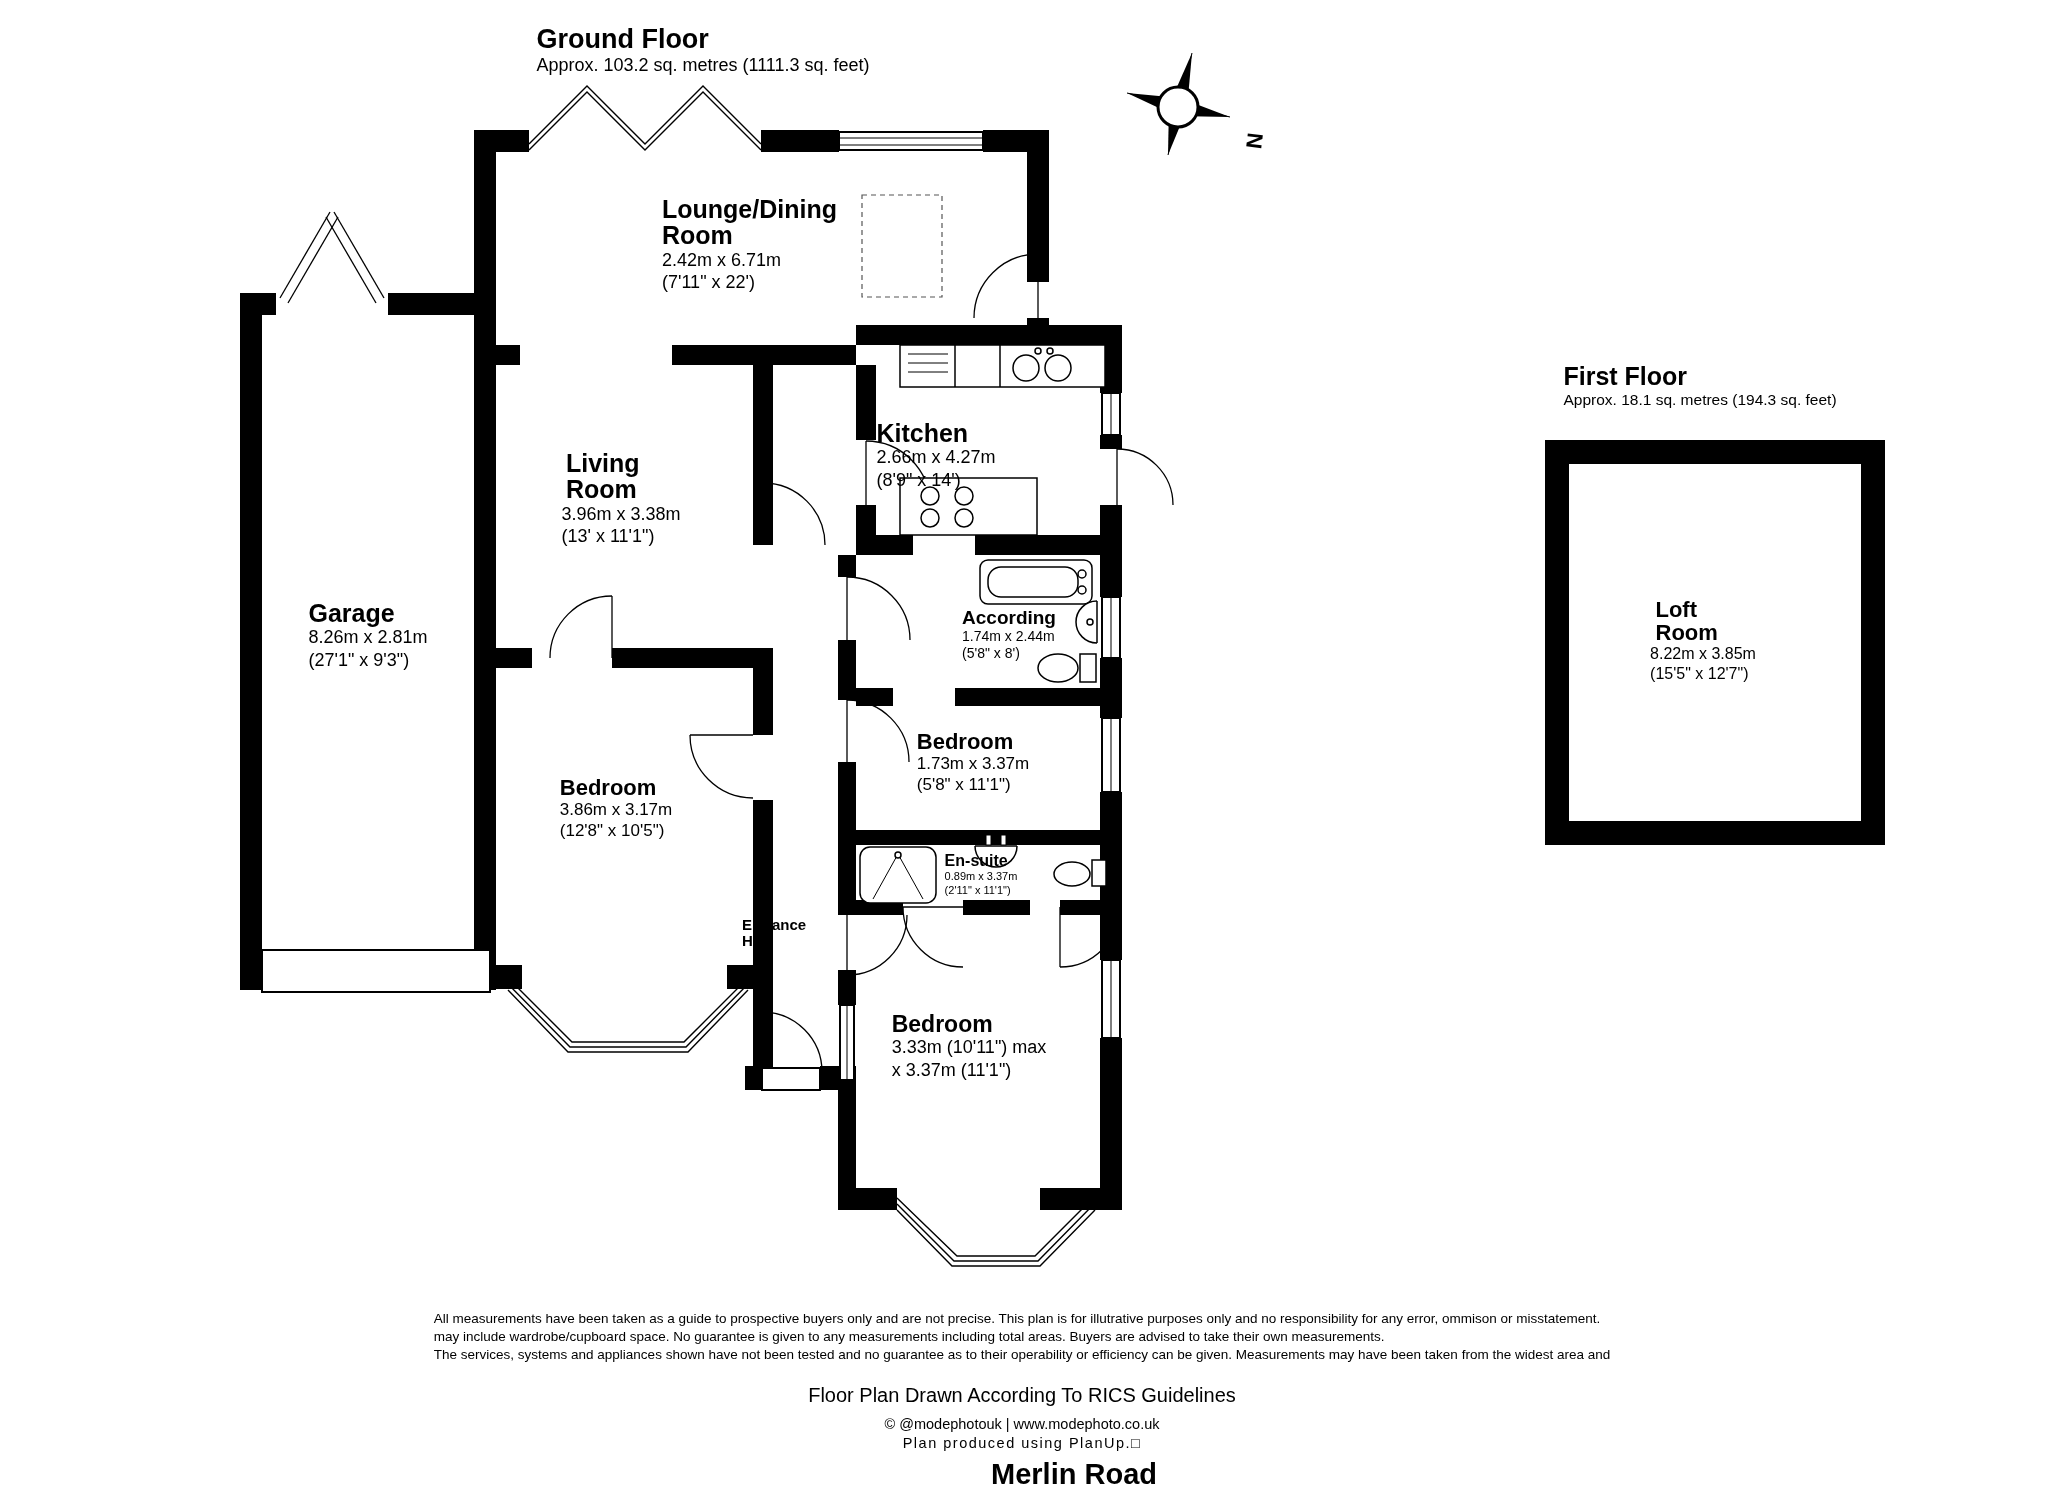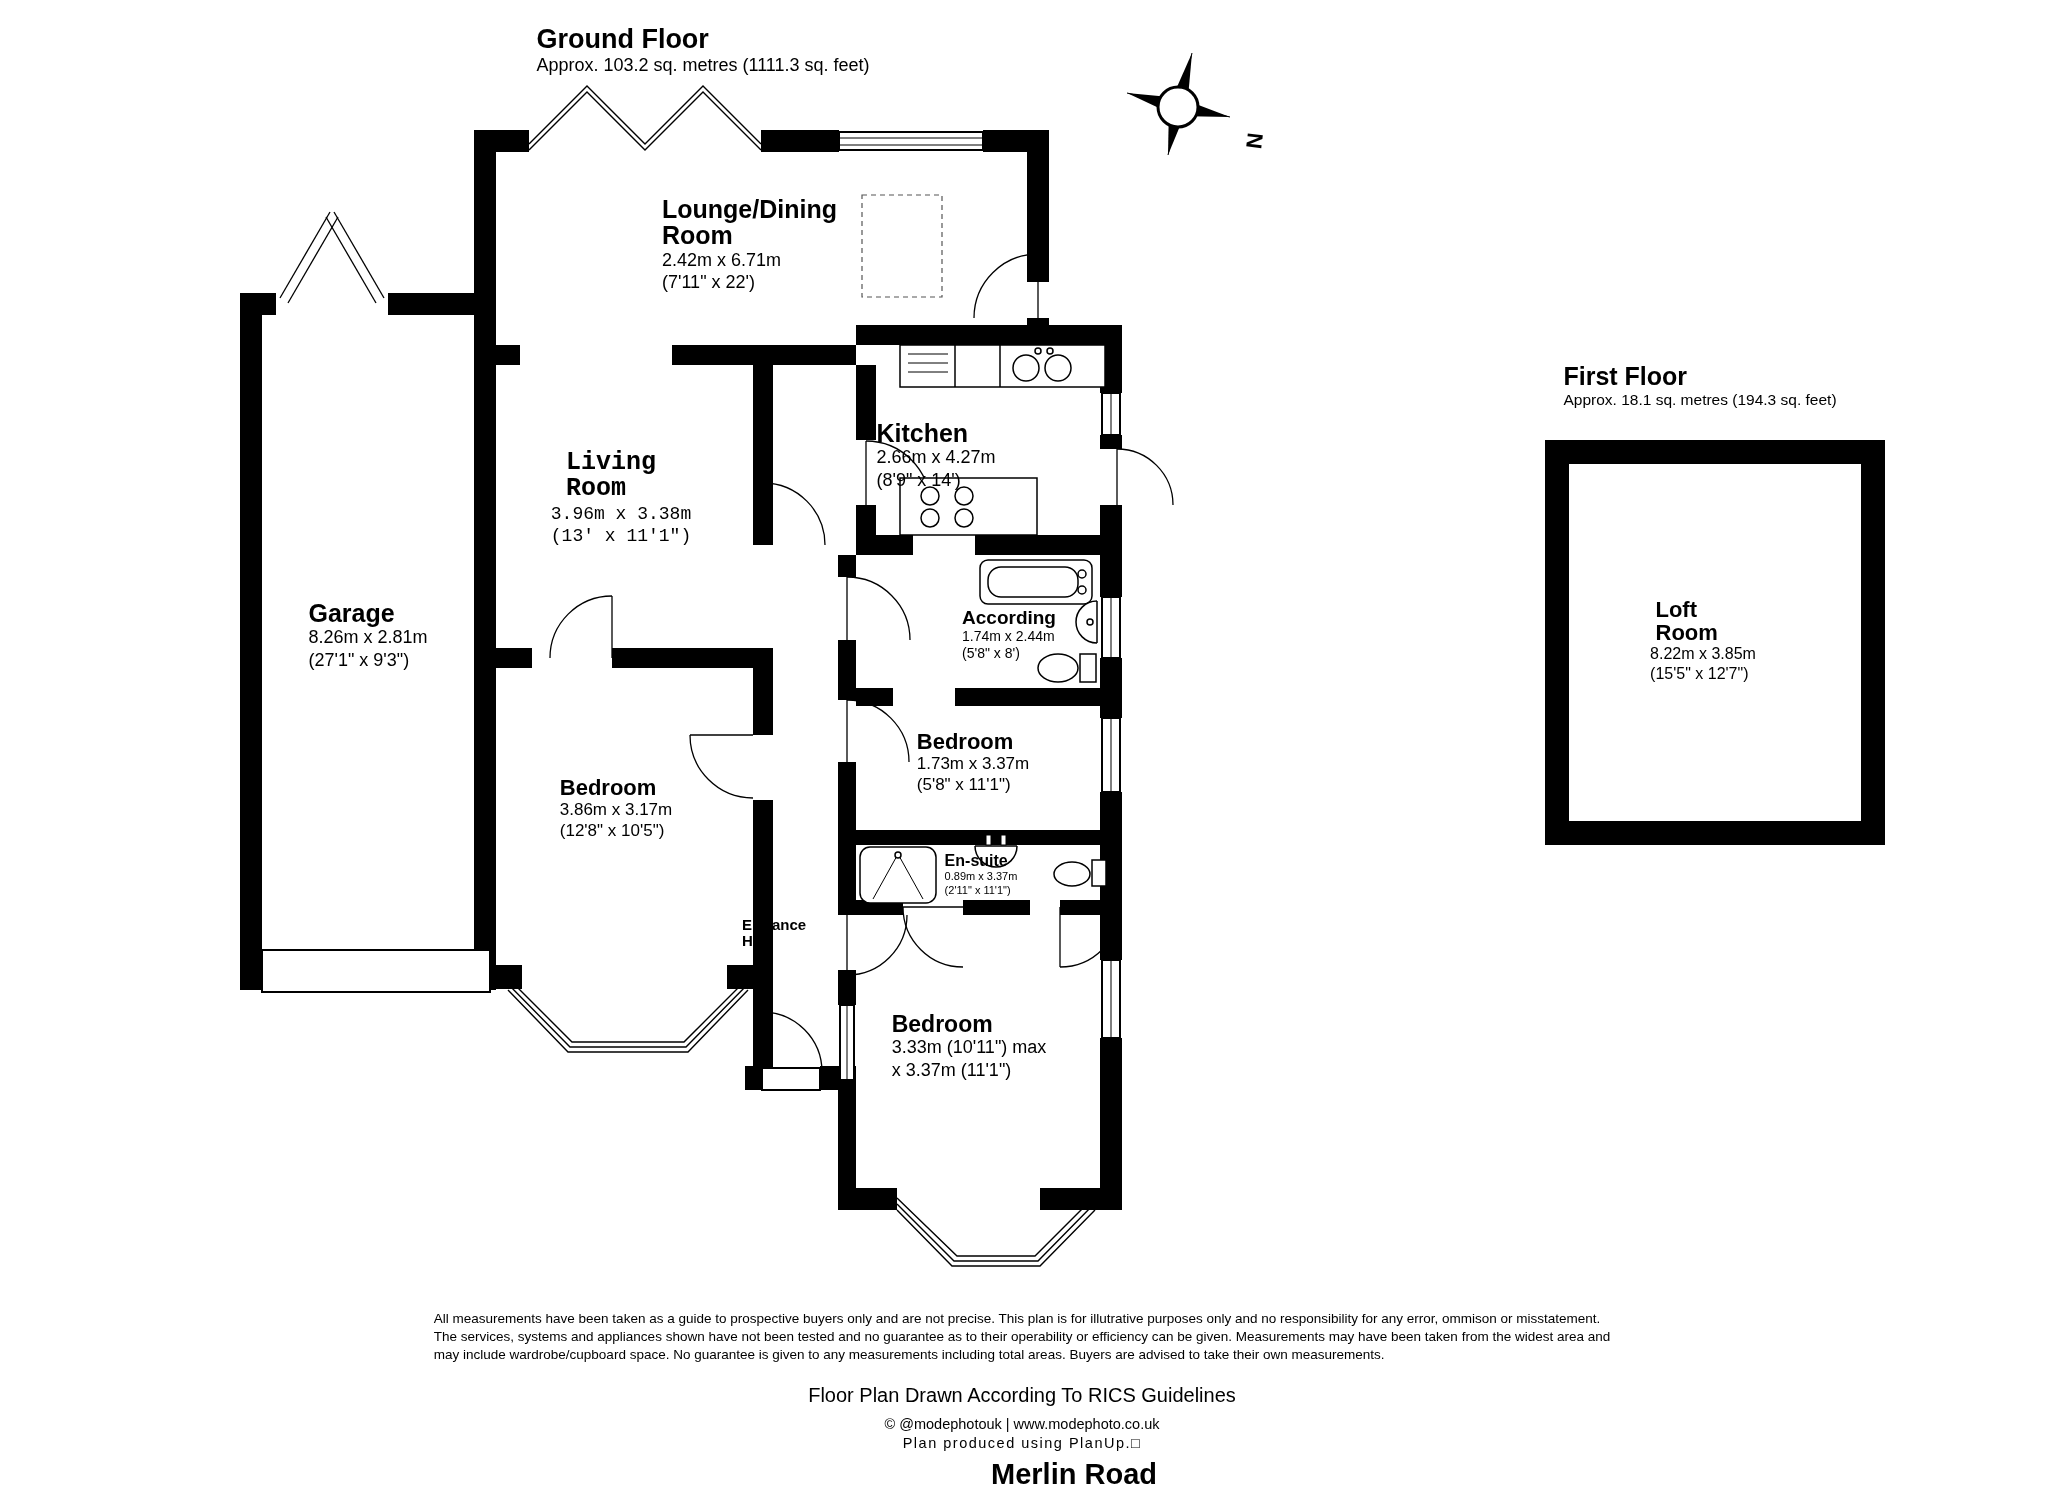--- a/index.html
+++ b/index.html
@@ -302,21 +302,21 @@
     <div class="room-dims" style="font-size:18px;">2.42m x 6.71m</div>
     <div class="room-dims" style="font-size:18px;">(7'11" x 22')</div>
   </div>
 
   <div class="label" style="left:936px; top:380px;margin-top:40px;">
     <div class="room-name" style="font-size:25px;">Kitchen</div>
     <div class="room-dims" style="font-size:18px;">2.66m x 4.27m</div>
     <div class="room-dims" style="font-size:18px;">(8'9" x 14')</div>
   </div>
 
-  <div class="label" style="left:621px; top:450px;font-family:Liberation Mono, monospace;">
+  <div class="label" style="left:621px; top:450px;">
     <div class="room-name" style="font-size:25px; max-width:110px;">Living Room</div>
     <div class="room-dims" style="font-size:18px;">3.96m x 3.38m</div>
     <div class="room-dims" style="font-size:18px;">(13' x 11'1")</div>
   </div>
 
   <div class="label" style="left:368px; top:600px;">
     <div class="room-name" style="font-size:25px;">Garage</div>
     <div class="room-dims" style="font-size:18px;">8.26m x 2.81m</div>
     <div class="room-dims" style="font-size:18px;">(27'1" x 9'3")</div>
   </div>
@@ -357,22 +357,22 @@
 
   <div class="label" style="left:1703px; top:598px;">
     <div class="room-name" style="font-size:22px; max-width:95px;">Loft Room</div>
     <div class="room-dims" style="font-size:16px;">8.22m x 3.85m</div>
     <div class="room-dims" style="font-size:16px;">(15'5" x 12'7")</div>
   </div>
 
 
   <div class="label" style="left:1022px; top:1310px; font-size:13.5px; line-height:18px;">
     <div class="footer-line">All measurements have been taken as a guide to prospective buyers only and are not precise. This plan is for illutrative purposes only and no responsibility for any error, ommison or misstatement.</div>
+    <div class="footer-line">may include wardrobe/cupboard space. No guarantee is given to any measurements including total areas. Buyers are advised to take their own measurements.</div>
     <div class="footer-line">The services, systems and appliances shown have not been tested and no guarantee as to their operability or efficiency can be given. Measurements may have been taken from the widest area and</div>
-    <div class="footer-line">may include wardrobe/cupboard space. No guarantee is given to any measurements including total areas. Buyers are advised to take their own measurements.</div>
   </div>
 
   <div class="label footer-line" style="left:1022px; top:1384px; font-size:20px;">Floor Plan Drawn According To RICS Guidelines</div>
 
   <div class="label footer-line" style="left:1022px; top:1416px; font-size:14.5px;">© @modephotouk | www.modephoto.co.uk</div>
 
   <div class="label footer-line" style="left:1022px; top:1435px; font-size:14.5px; letter-spacing:1.5px;">Plan produced using PlanUp.□</div>
 
   <div class="label footer-line title-main" style="left:1074px; top:1458px; font-size:29px;">Merlin Road</div>
 

